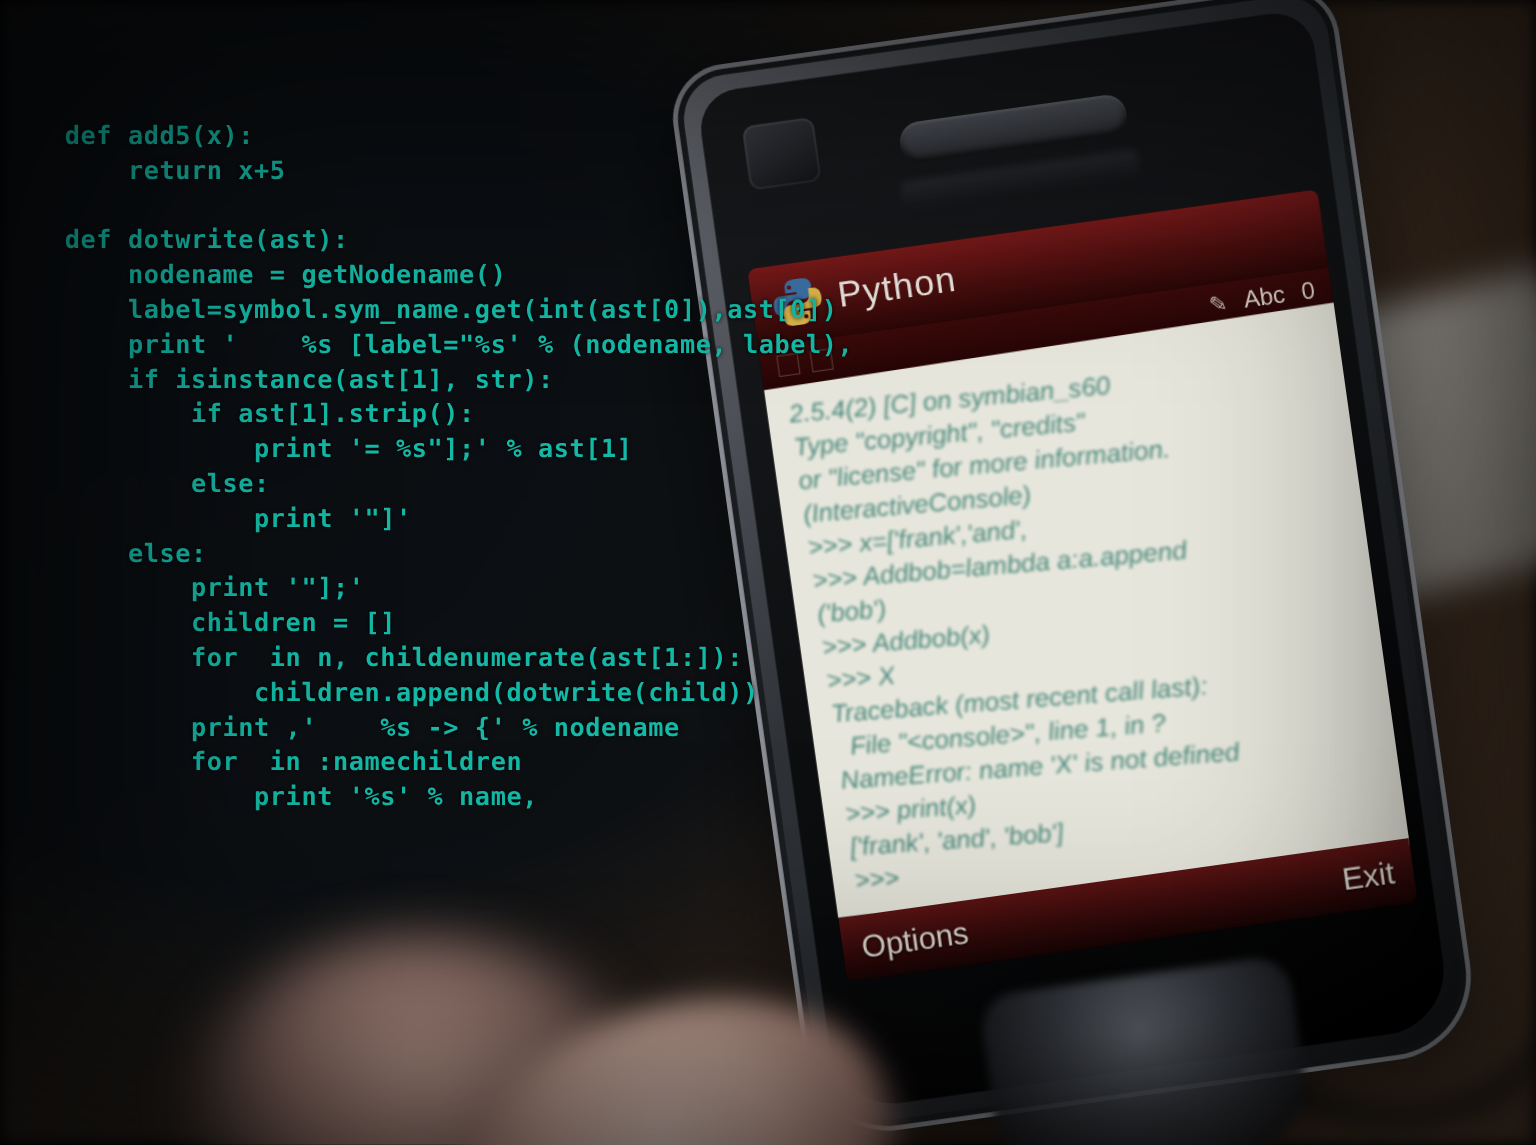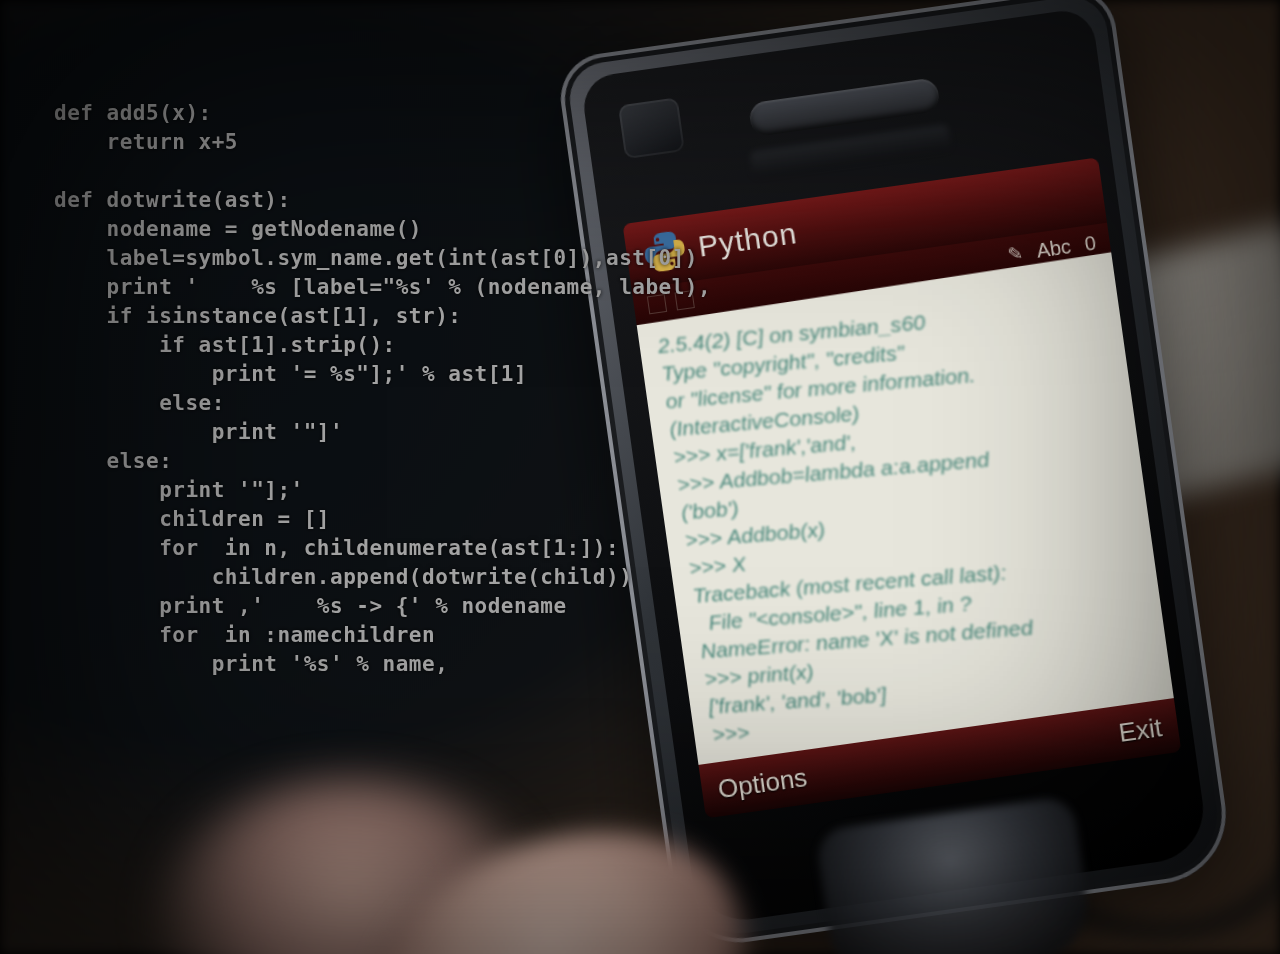--- a/index.html
+++ b/index.html
@@ -21,21 +21,21 @@
       radial-gradient(1200px 900px at 20% 40%, rgba(10,14,18,0.95) 0%, rgba(10,14,18,0.85) 40%, rgba(40,30,22,0.6) 60%, rgba(70,50,35,0.5) 80%, rgba(90,65,45,0.45) 100%),
       linear-gradient(120deg, #0b0f12 0%, #1a1c1d 35%, #3a2c21 70%, #4a382a 100%);
     filter: blur(6px);
   }
 
   
   .code-overlay {
     position: absolute;
     top: 78px;
     left: 54px;
-    color: #a3a3a3;
+    color: #14b8a6;
     font-size: 21px;
     line-height: 29px;
     font-weight: 600;
     letter-spacing: 0.5px;
     white-space: pre;
     text-shadow: 0 0 4px rgba(0,0,0,0.9);
     z-index: 20;
   }
 
   

